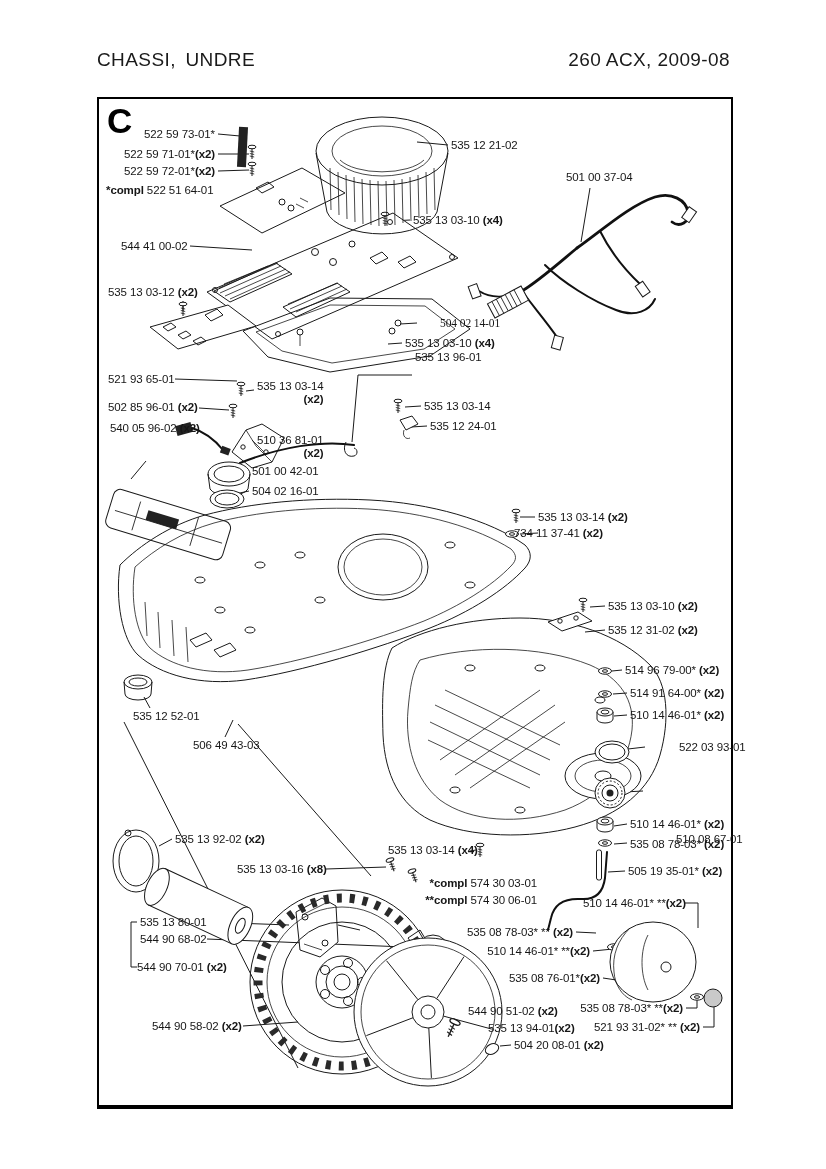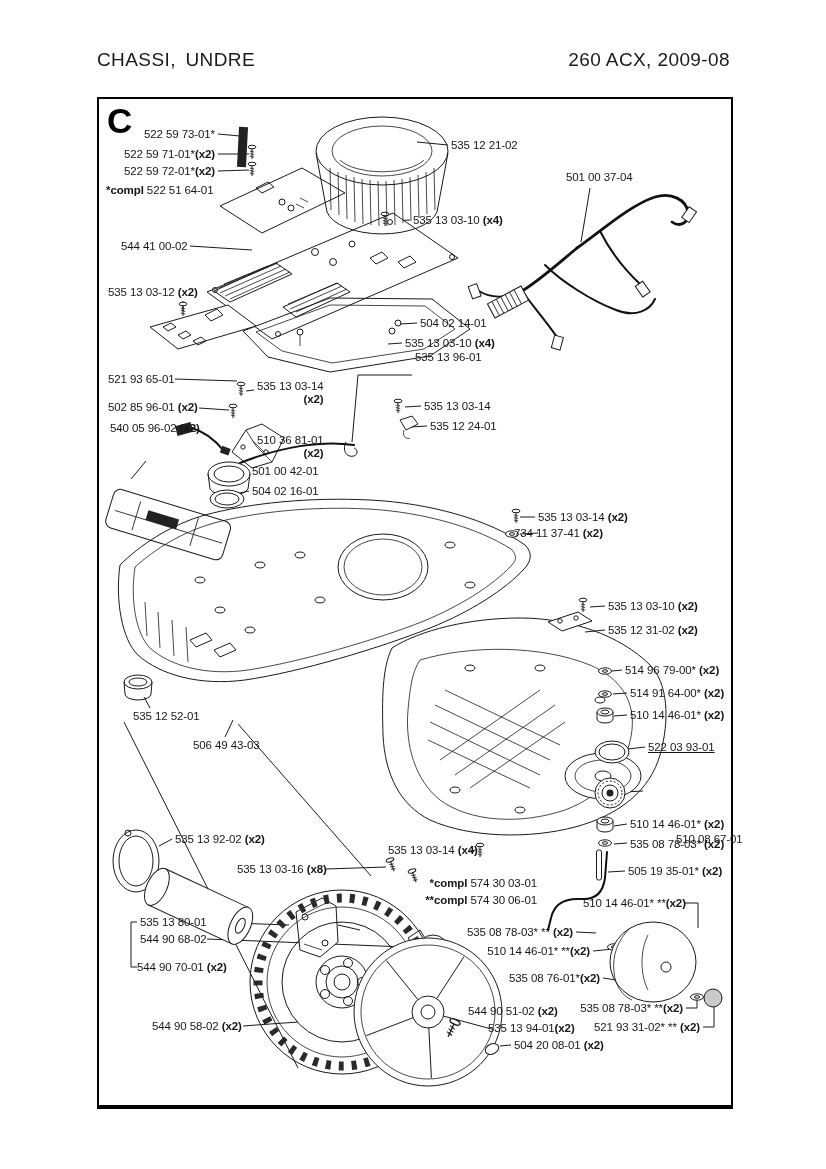--- a/index.html
+++ b/index.html
@@ -308,42 +308,42 @@
   <div class="labels">
       <div class="plabel r" style="left: 215px; top: 128px;"><span>522 59 73-01*</span></div>
       <div class="plabel r" style="left: 215px; top: 148px;"><span>522 59 71-01*</span><b>(x2)</b></div>
       <div class="plabel r" style="left: 215px; top: 165px;"><span>522 59 72-01*</span><b>(x2)</b></div>
       <div class="plabel" style="left: 106px; top: 184px;"><b>*compl</b> <span>522 51 64-01</span></div>
       <div class="plabel" style="left: 451px; top: 139px;"><span>535 12 21-02</span></div>
       <div class="plabel" style="left: 566px; top: 171px;"><span>501 00 37-04</span></div>
       <div class="plabel" style="left: 413px; top: 214px;"><span>535 13 03-10</span> <b>(x4)</b></div>
       <div class="plabel" style="left: 121px; top: 240px;"><span>544 41 00-02</span></div>
       <div class="plabel" style="left: 108px; top: 286px;"><span>535 13 03-12</span> <b>(x2)</b></div>
-      <div class="plabel" style="left: 420px; top: 317px;"><span>504 02 14-01</span></div>
+      <div class="plabel" style="left: 440px; top: 317px; font-family: Liberation Serif, serif;"><span>504 02 14-01</span></div>
       <div class="plabel" style="left: 405px; top: 337px;"><span>535 13 03-10</span> <b>(x4)</b></div>
       <div class="plabel" style="left: 415px; top: 351px;"><span>535 13 96-01</span></div>
       <div class="plabel" style="left: 108px; top: 373px;"><span>521 93 65-01</span></div>
       <div class="plabel" style="left: 257px; top: 380px;"><span>535 13 03-14</span><b class="l2">(x2)</b></div>
       <div class="plabel" style="left: 108px; top: 401px;"><span>502 85 96-01</span> <b>(x2)</b></div>
       <div class="plabel" style="left: 424px; top: 400px;"><span>535 13 03-14</span></div>
       <div class="plabel" style="left: 430px; top: 420px;"><span>535 12 24-01</span></div>
       <div class="plabel" style="left: 257px; top: 434px;"><span>510 36 81-01</span><b class="l2">(x2)</b></div>
       <div class="plabel" style="left: 110px; top: 422px;"><span>540 05 96-02</span> <b>(x2)</b></div>
       <div class="plabel" style="left: 252px; top: 465px;"><span>501 00 42-01</span></div>
       <div class="plabel" style="left: 252px; top: 485px;"><span>504 02 16-01</span></div>
       <div class="plabel" style="left: 538px; top: 511px;"><span>535 13 03-14</span> <b>(x2)</b></div>
       <div class="plabel" style="left: 514px; top: 527px;"><span>734 11 37-41</span> <b>(x2)</b></div>
       <div class="plabel" style="left: 608px; top: 600px;"><span>535 13 03-10</span> <b>(x2)</b></div>
       <div class="plabel" style="left: 608px; top: 624px;"><span>535 12 31-02</span> <b>(x2)</b></div>
       <div class="plabel" style="left: 625px; top: 664px;"><span>514 96 79-00*</span> <b>(x2)</b></div>
       <div class="plabel" style="left: 630px; top: 687px;"><span>514 91 64-00*</span> <b>(x2)</b></div>
       <div class="plabel" style="left: 630px; top: 709px;"><span>510 14 46-01*</span> <b>(x2)</b></div>
       <div class="plabel" style="left: 133px; top: 710px; text-align: center;"><span>535 12 52-01</span></div>
       <div class="plabel" style="left: 193px; top: 739px;"><span>506 49 43-03</span></div>
-      <div class="plabel" style="left: 648px; top: 741px; text-decoration: underline;"><span>522 03 93-01</span></div>
+      <div class="plabel" style="left: 679px; top: 741px;"><span>522 03 93-01</span></div>
       <div class="plabel" style="left: 676px; top: 785px; margin-top: 48px;"><span>510 08 67-01</span></div>
       <div class="plabel" style="left: 630px; top: 818px;"><span>510 14 46-01*</span> <b>(x2)</b></div>
       <div class="plabel" style="left: 630px; top: 838px;"><span>535 08 78-03*</span> <b>(x2)</b></div>
       <div class="plabel" style="left: 628px; top: 865px;"><span>505 19 35-01*</span> <b>(x2)</b></div>
       <div class="plabel" style="left: 175px; top: 833px;"><span>535 13 92-02</span> <b>(x2)</b></div>
       <div class="plabel" style="left: 388px; top: 844px;"><span>535 13 03-14</span> <b>(x4)</b></div>
       <div class="plabel" style="left: 237px; top: 863px;"><span>535 13 03-16</span> <b>(x8)</b></div>
       <div class="plabel r" style="left: 537px; top: 877px;"><b>*compl</b> <span>574 30 03-01</span></div>
       <div class="plabel r" style="left: 537px; top: 894px;"><b>**compl</b> <span>574 30 06-01</span></div>
       <div class="plabel" style="left: 583px; top: 897px;"><span>510 14 46-01* **</span><b>(x2)</b></div>

